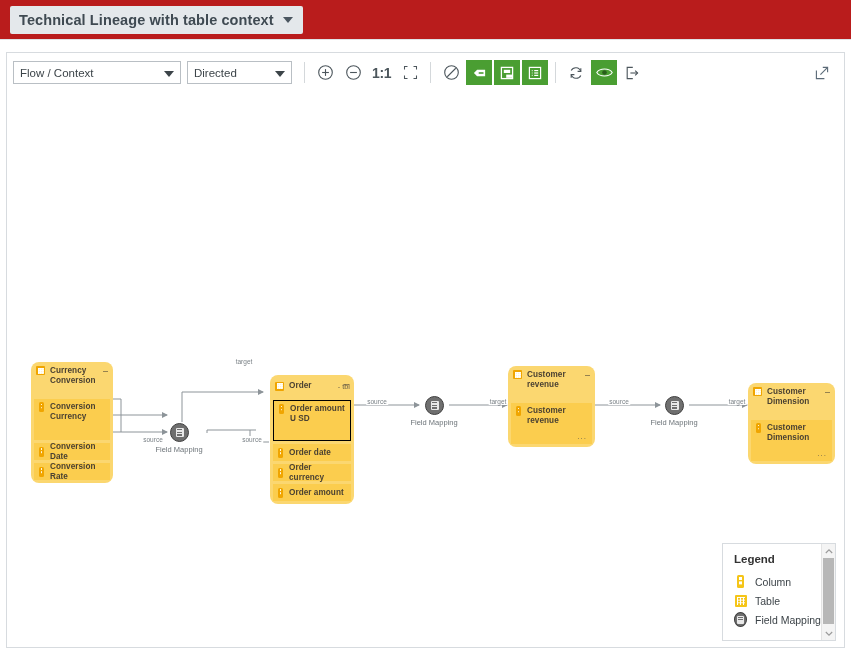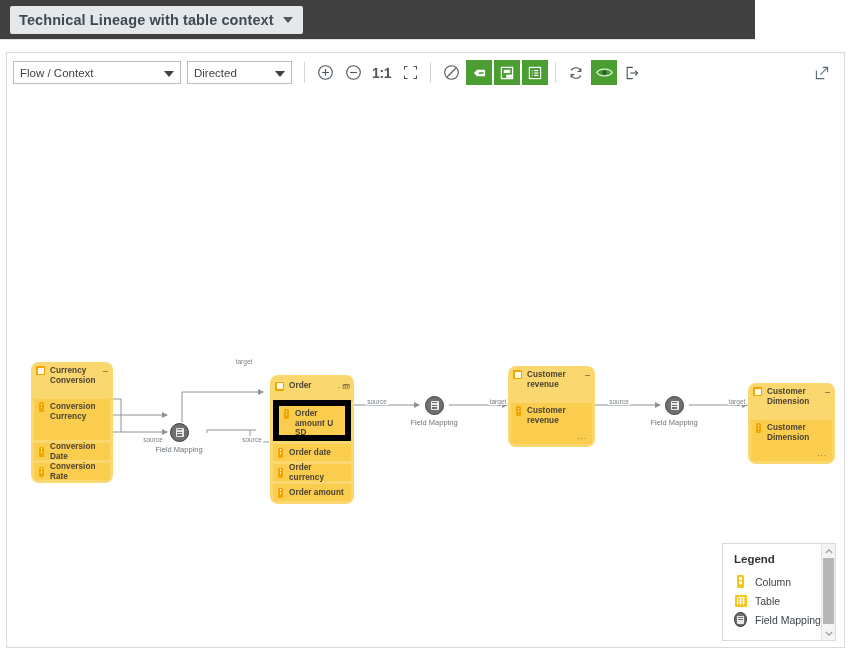--- a/index.html
+++ b/index.html
@@ -13,22 +13,22 @@
     font-family: "Liberation Sans", sans-serif;
     color: #333333;
     overflow: hidden;
     position: relative;
   }
 
   
   #header-bar {
     position: absolute;
     left: 0; top: 0;
-    width: 755px; height: 40px;
-    background: #404040;
+    width: 851px; height: 40px;
+    background: #b91c1c;
     border-bottom: 1px solid #dfe3e6;
     box-sizing: border-box;
   }
   #page-title-chip {
     position: absolute;
     left: 10px; top: 6px;
     height: 28px;
     display: flex;
     align-items: center;
     gap: 9px;
@@ -204,21 +204,21 @@
     box-sizing: border-box;
     position: relative;
     cursor: pointer;
   }
   .col-row.two-line {
     height: 41px;
     align-items: flex-start;
     padding-top: 3px;
   }
   .col-row.selected {
-    border: 6px solid #000000;
+    border: 1px solid #000000;
     background: #fbcd4e;
     justify-content: center;
   }
   .col-label {
     font-size: 8.2px;
     font-weight: bold;
     color: #4a4132;
     line-height: 9.6px;
     letter-spacing: .05px;
   }

